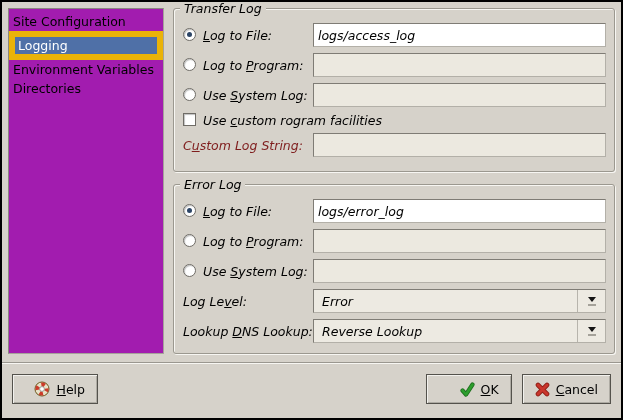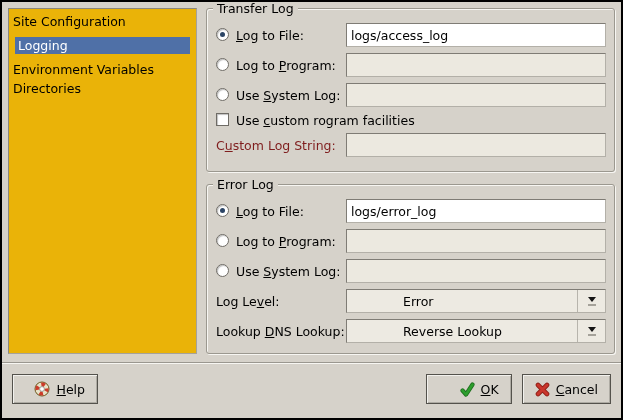--- a/index.html
+++ b/index.html
@@ -6,37 +6,37 @@
   body{
     width:623px;height:420px;box-sizing:border-box;
     border:2px solid #000;background:#d6d2ca;
     font-family:"DejaVu Sans","Liberation Sans",sans-serif;
     font-size:12.5px;color:#000;overflow:hidden;position:relative;
   }
   .main{display:flex;gap:9px;padding:6px 6px 0 6px;height:352px;box-sizing:border-box;}
 
   
   .listbox{
-    width:189px;box-sizing:border-box;background:#eab308;
+    width:156px;box-sizing:border-box;background:#a21caf;
     border:1px solid #8a8880;border-bottom-color:#a5a29a;border-right-color:#a5a29a;
     padding-top:3px;flex-shrink:0;
   }
   .list-item{
     height:17px;display:flex;align-items:center;padding:0 3px;
     border:1px solid transparent;white-space:nowrap;overflow:hidden;
     cursor:default;
   }
   .list-item.selected{background:#4f70a7;color:#fff;border:6px solid #eab308;}
 
   
   .panel{flex:1;display:flex;flex-direction:column;min-width:0;}
   .frame{
     position:relative;border:1px solid #9b988f;border-radius:3px;
     box-shadow:inset 1px 1px 0 #f7f6f2, 1px 1px 0 #f7f6f2;
-    padding:14px 8px 4px 9px;box-sizing:border-box;
+    padding:14px 8px 4px 9px;box-sizing:border-box;font-style:italic;
   }
   .frame-transfer{height:166px;margin-bottom:12px;}
   .frame-error{flex:1;}
   .legend{
     position:absolute;top:-9px;left:6px;background:#d6d2ca;padding:0 4px;
     line-height:17px;white-space:nowrap;
   }
   .row{display:grid;grid-template-columns:130px 1fr;align-items:center;margin-bottom:6px;}
   .row-tight{margin-bottom:5px;}
   .ctl-label{display:flex;gap:7px;white-space:nowrap;}
@@ -64,21 +64,21 @@
     background:#fff;padding:0 4px;font:inherit;color:#000;outline:none;
   }
   .entry:disabled{background:#ece9e0;color:#000;}
 
   
   .combo{
     height:24px;box-sizing:border-box;display:flex;align-items:stretch;
     border:1px solid;border-color:#7f7c75 #b3b0a8 #b3b0a8 #7f7c75;
     background:#edeae2;cursor:default;
   }
-  .combo-text{flex:1;display:flex;align-items:center;padding-left:8px;white-space:nowrap;overflow:hidden;margin-left:48px;}
+  .combo-text{flex:1;display:flex;align-items:center;padding-left:8px;white-space:nowrap;overflow:hidden;}
   .combo-btn{
     width:27px;border-left:1px solid #b7b4ac;
     display:flex;flex-direction:column;align-items:center;justify-content:center;
   }
   .arrow-tri{width:0;height:0;border-left:4px solid transparent;border-right:4px solid transparent;border-top:5px solid #141414;}
   .arrow-bar{width:8px;height:2px;background:#a5a29a;margin-top:2px;}
 
   
   .separator{height:0;border-top:1px solid #9a978f;border-bottom:1px solid #f7f6f2;margin-top:8px;}
   .button-bar{display:flex;align-items:center;height:50px;padding:0 10px;}

